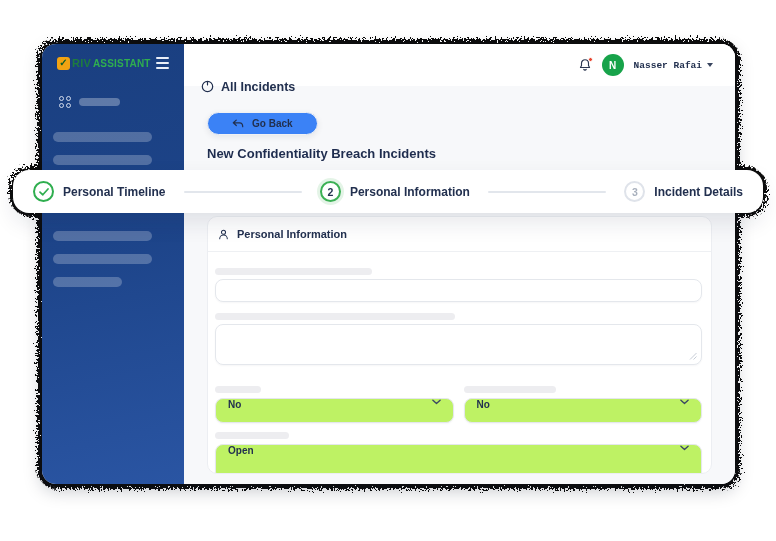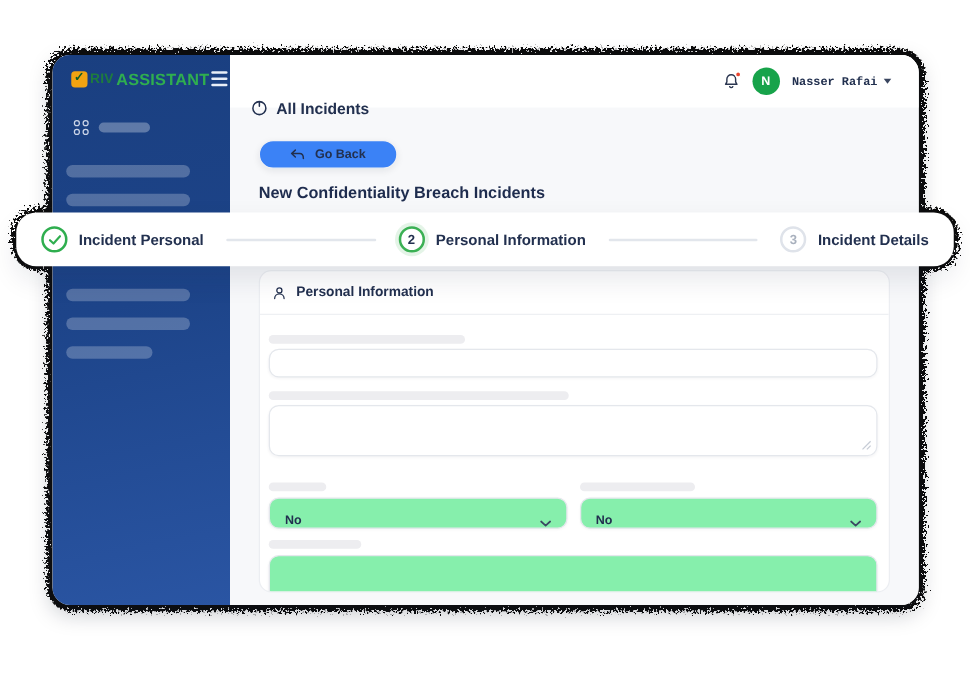--- a/index.html
+++ b/index.html
@@ -20,21 +20,21 @@
   
   .sidebar { position:relative; width:142px; flex:0 0 142px;
     background:linear-gradient(168deg,#1a3f80 0%, #1d4489 45%, #2a55a3 100%); }
   .logo-row { position:absolute; top:11px; left:0; width:100%; padding:0 13px 0 15px;
     display:flex; align-items:center; justify-content:space-between; }
   .logo { display:flex; align-items:center; gap:2px; }
   .logo-badge { width:13px; height:13px; border-radius:3px; background:#f2a312;
     display:flex; align-items:center; justify-content:center; color:#0c5c28;
     font-size:10px; font-weight:bold; line-height:1; }
   .logo-riv { color:#1e7c3e; font-weight:bold; font-size:11px; letter-spacing:.2px; }
-  .logo-asst { color:#2fae4f; font-weight:bold; font-size:13px; letter-spacing:.2px; }
+  .logo-asst { color:#2fae4f; font-weight:bold; font-size:10px; letter-spacing:.2px; }
   .hamburger { display:flex; flex-direction:column; gap:3px; cursor:pointer; padding:2px; }
   .hamburger i { display:block; width:13px; height:2px; background:#e9eef8; border-radius:1px; }
   .nav-dash { position:absolute; top:52px; left:17px; display:flex; align-items:center; gap:8px; }
   .grid-icon { width:12px; height:12px; display:grid; grid-template-columns:1fr 1fr; gap:2px; }
   .grid-icon i { border:1.4px solid rgba(235,240,250,.85); border-radius:2.5px; }
   .sk-nav { position:absolute; height:10px; border-radius:5px; background:rgba(255,255,255,.24); }
   .sk-nav.small { height:8px; background:rgba(255,255,255,.30); }
 
   
   .main { flex:1; display:flex; flex-direction:column; background:#f7f8fa; }
@@ -86,22 +86,22 @@
   .sk { height:7px; border-radius:4px; background:#ededf0; }
   .field-input { width:100%; height:23px; border:1px solid #e4e7ec; border-radius:8px;
     background:#fff; box-shadow:0 1px 2px rgba(16,24,40,.04); outline:none;
     font:inherit; padding:0 10px; margin-top:4px; }
   .field-textarea-wrap { position:relative; margin-top:4px; }
   .field-textarea { width:100%; height:41px; border:1px solid #e4e7ec; border-radius:8px;
     background:#fff; box-shadow:0 1px 2px rgba(16,24,40,.04); resize:none; outline:none;
     font:inherit; padding:6px 10px; display:block; }
   .resize-handle { position:absolute; right:5px; bottom:5px; width:8px; height:8px; cursor:nwse-resize; }
   .two-col { display:grid; grid-template-columns:1fr 1fr; gap:10px; margin-top:21px; }
-  .select { height:25px; border:1px solid #e4e7ec; border-radius:8px; background:#86efac;
-    display:flex; align-items:flex-end; justify-content:space-between; padding:0 12px;
+  .select { height:25px; border:1px solid #e4e7ec; border-radius:8px; background:#bef264;
+    display:flex; align-items:flex-start; justify-content:space-between; padding:0 12px;
     margin-top:5px; cursor:pointer; box-shadow:0 1px 2px rgba(16,24,40,.04); }
   .select-value { font-size:10px; font-weight:bold; color:#22304f; }
   .select.open-select { height:41px; }
   .mt11 { margin-top:11px; }
   .mt9  { margin-top:9px; }
   svg { display:block; }
 </style>
 </head>
 <body>
 
@@ -240,21 +240,21 @@
     </div>
   </div>
 
   <div class="stepper">
     <div class="step completed">
       <span class="step-circle">
         <svg width="10" height="8" viewBox="0 0 10 8">
           <path d="M1 4.2 L3.8 6.8 L9 1" fill="none" stroke="#2fae4f" stroke-width="1.7" stroke-linecap="round" stroke-linejoin="round"></path>
         </svg>
       </span>
-      <span class="step-label">Incident Personal</span>
+      <span class="step-label">Personal Timeline</span>
     </div>
     <div class="connector"></div>
     <div class="step active">
       <span class="step-circle">2</span>
       <span class="step-label">Personal Information</span>
     </div>
     <div class="connector"></div>
     <div class="step upcoming">
       <span class="step-circle">3</span>
       <span class="step-label">Incident Details</span>

